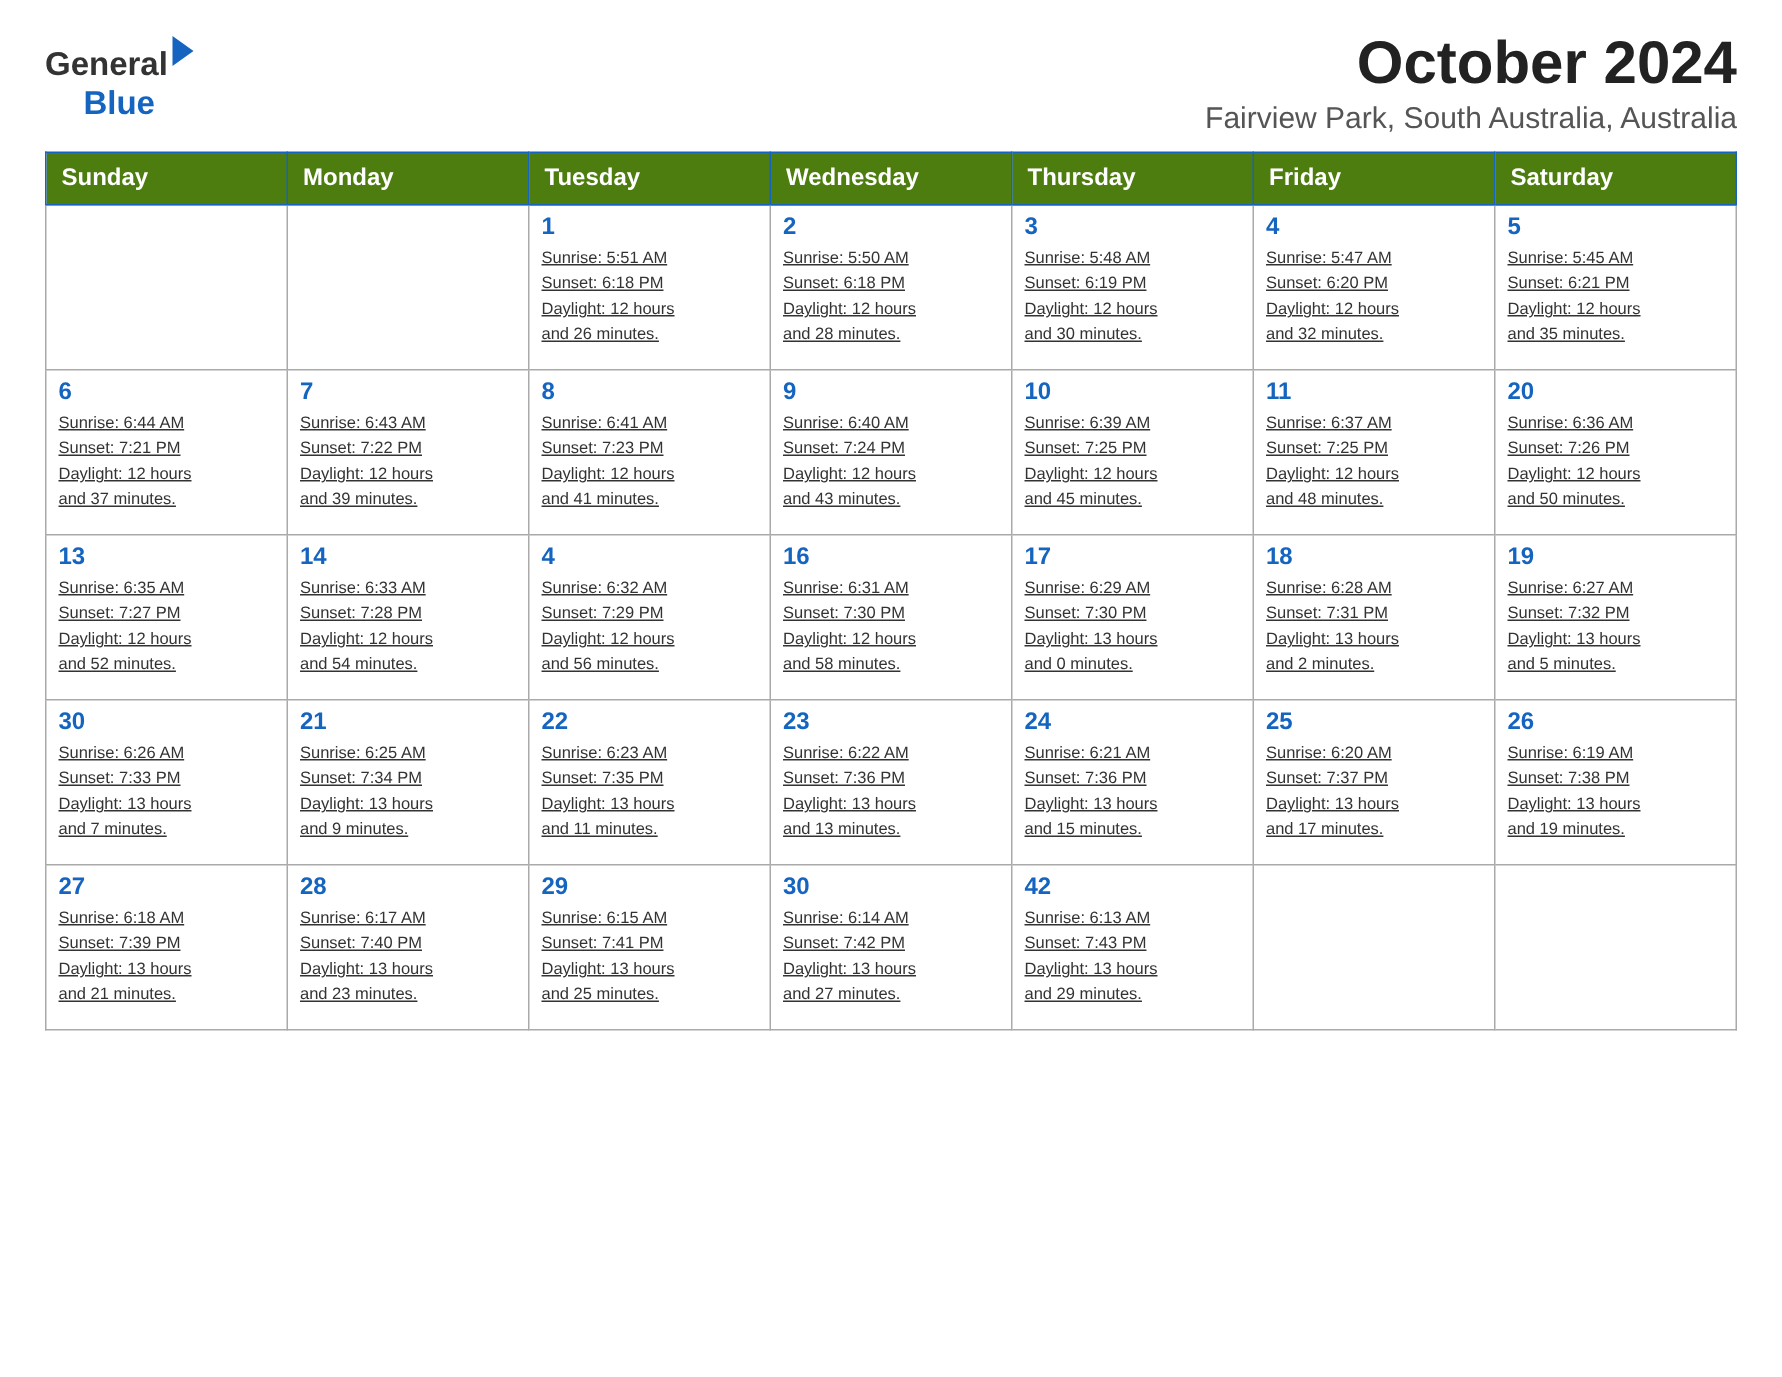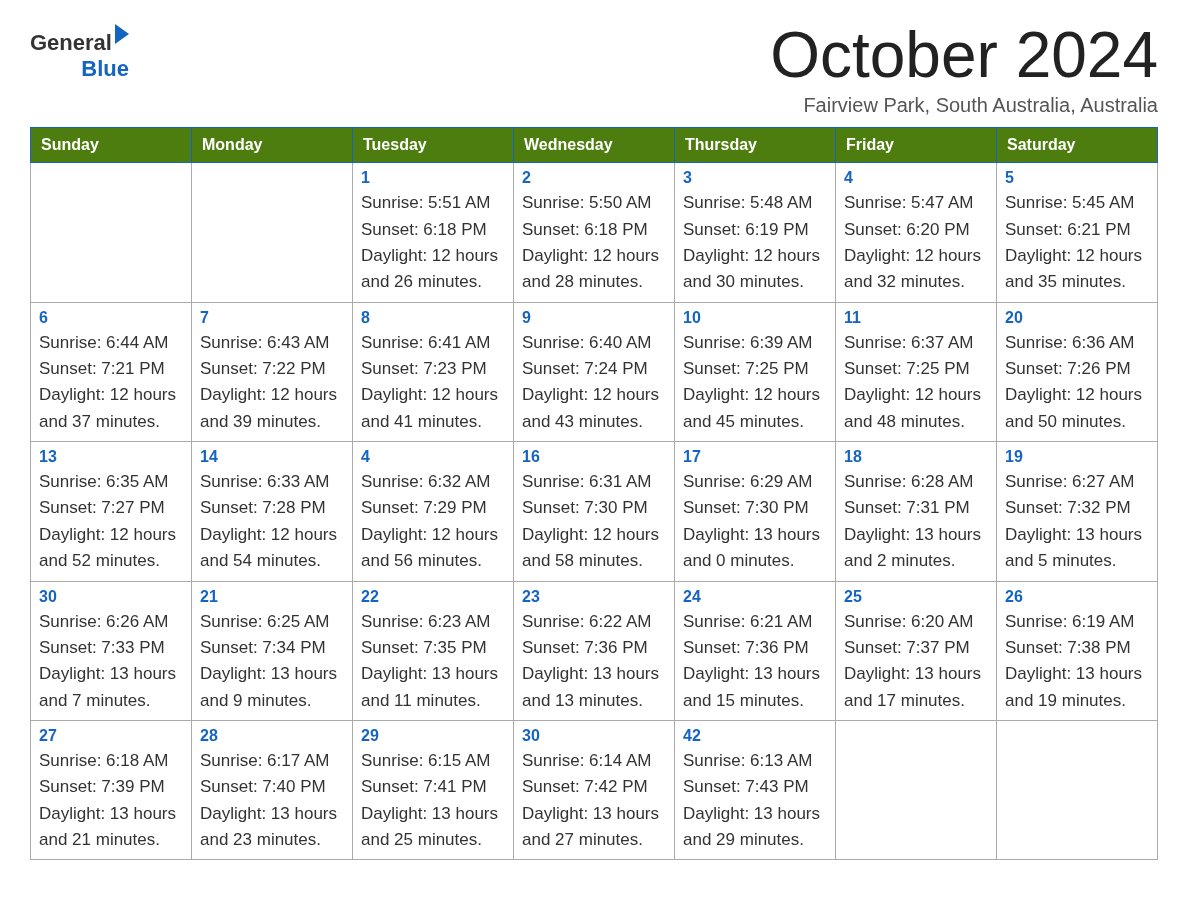--- a/index.html
+++ b/index.html
@@ -37,32 +37,32 @@
       height: 0;
       border-left: 14px solid #1565c0;
       border-top: 10px solid transparent;
       border-bottom: 10px solid transparent;
       margin-left: 3px;
       margin-top: -18px;
     }
     .logo-block {
       display: flex;
       flex-direction: column;
-      align-items: flex-end;
+      align-items: center;
     }
     .logo-line1 {
       display: flex;
       align-items: center;
     }
     .title-block {
       text-align: right;
     }
     .month-title {
-      font-size: 64px;
-      font-weight: normal;
+      font-size: 40px;
+      font-weight: bold;
       color: #222;
       line-height: 1.1;
     }
     .location-title {
       font-size: 20px;
       color: #555;
       margin-top: 4px;
     }
     .calendar-table {
       width: 100%;
@@ -86,23 +86,24 @@
       height: 110px;
     }
     .day-number {
       font-size: 16px;
       font-weight: bold;
       color: #1565c0;
       display: block;
       margin-bottom: 3px;
     }
     .day-info {
-      font-size: 17px;
+      font-size: 11px;
       color: #333;
       line-height: 1.55;
+      text-decoration: underline;
     }
     .empty-cell {
       background: #fff;
     }
     tr:nth-child(even) td {
       background: #fff;
     }
   </style>
 </head>
 <body>

